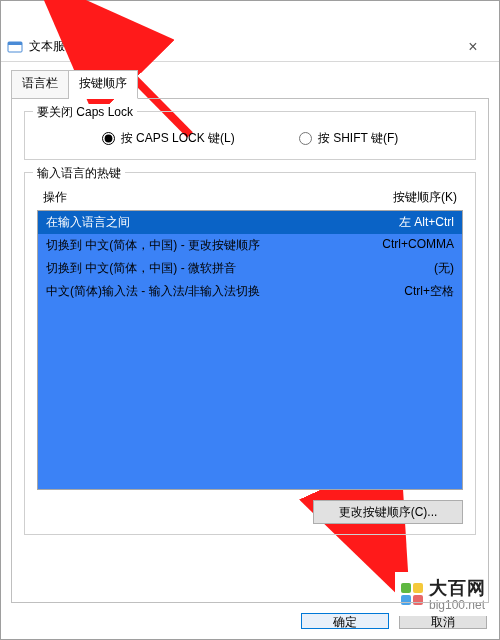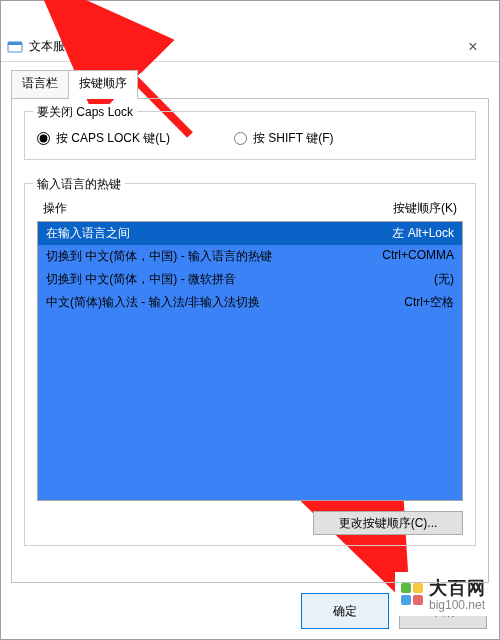--- a/index.html
+++ b/index.html
@@ -8,33 +8,33 @@
   .titlebar { height: 30px; background: #fff; border-bottom: 1px solid #d8d8d8; display: flex; align-items: center; padding: 0 6px; margin-top: 31px; }
   .titlebar .icon { width: 16px; height: 16px; margin-right: 6px; }
   .titlebar .title { flex: 1; color: #000; }
   .titlebar .close { width: 40px; text-align: center; font-size: 16px; color: #555; cursor: pointer; }
   .tabs { display: flex; padding: 8px 10px 0 10px; }
   .tab { padding: 4px 10px 6px 10px; border: 1px solid #bfbfbf; background: #fff; margin-right: 0; cursor: pointer; }
   .tab + .tab { border-left: none; }
   .tab.inactive { background: #f7f7f7; border-bottom: 1px solid #bfbfbf; }
   .tab.active { border-bottom: 1px solid #fff; position: relative; z-index: 2; }
   .tabpanel-border { margin: -1px 10px 0 10px; border: 1px solid #bfbfbf; padding: 12px; position: relative; z-index: 1; flex: 1; }
-  .fieldset { border: 1px solid #cfcfcf; margin-bottom: 23px; padding: 12px; position: relative; }
+  .fieldset { border: 1px solid #cfcfcf; margin-bottom: 12px; padding: 12px; position: relative; }
   .fieldset .legend { position: absolute; top: -8px; left: 8px; background: #fff; padding: 0 4px; color: #000; }
-  .radio-row { display: flex; gap: 64px; padding-top: 6px; align-items: center; }
+  .radio-row { display: flex; gap: 64px; padding-top: 6px; align-items: center; justify-content: center; }
   .radio-row label { display: flex; align-items: center; gap: 6px; cursor: pointer; }
   .radio-row input { accent-color: #000; }
   .hotkey-header { display: flex; justify-content: space-between; padding: 4px 6px; color: #000; align-items: flex-end; }
   .hotkey-list { border: 1px solid #a7a7a7; height: 280px; background: #3b82f6; }
   .hotkey-row { display: flex; justify-content: space-between; padding: 3px 8px; color: #000; }
   .hotkey-row.selected { background: #0a63c6; color: #fff; }
   .btn-row { display: flex; justify-content: flex-end; margin-top: 10px; }
   .btn { min-width: 150px; height: 24px; border: 1px solid #adadad; background: #e1e1e1; cursor: pointer; padding: 0 24px; }
   .dialog-buttons { display: flex; justify-content: flex-end; gap: 10px; padding: 10px 12px; border-top: none; }
-  .dlgbtn { min-width: 88px; height: 36px; border: 1px solid #adadad; background: #e1e1e1; cursor: pointer; }
+  .dlgbtn { min-width: 88px; height: 16px; border: 1px solid #adadad; background: #e1e1e1; cursor: pointer; }
   .dlgbtn.ok { border: 1px solid #0078d7; background: #e8f0fa; }
   .watermark { position: absolute; right: 8px; bottom: 24px; display: flex; align-items: center; gap: 6px; background: #fff; padding: 4px 6px; }
   .wm-dots { display: grid; grid-template-columns: 10px 10px; grid-template-rows: 10px 10px; gap: 2px; }
   .wm-dots div { border-radius: 2px; }
   .d1 { background: #5fb841; } .d2 { background: #f5c93b; } .d3 { background: #4aa3e8; } .d4 { background: #e86868; }
   .wm-text { font-size: 18px; font-weight: 700; color: #222; letter-spacing: 1px; }
   .wm-sub { font-size: 12px; color: #888; margin-top: -2px; display: block; }
   .arrow-layer { position: absolute; inset: 0; pointer-events: none; }
 </style>
 </head>
@@ -74,24 +74,24 @@
 
     <div class="fieldset" style="padding-bottom:10px;">
       <span class="legend">输入语言的热键</span>
       <div class="hotkey-header">
         <span>操作</span>
         <span>按键顺序(K)</span>
       </div>
       <div class="hotkey-list">
         <div class="hotkey-row selected">
           <span>在输入语言之间</span>
-          <span>左 Alt+Lock</span>
+          <span>左 Alt+Ctrl</span>
         </div>
         <div class="hotkey-row">
-          <span>切换到 中文(简体，中国) - 输入语言的热键</span>
+          <span>切换到 中文(简体，中国) - 更改按键顺序</span>
           <span>Ctrl+COMMA</span>
         </div>
         <div class="hotkey-row">
           <span>切换到 中文(简体，中国) - 微软拼音</span>
           <span>(无)</span>
         </div>
         <div class="hotkey-row">
           <span>中文(简体)输入法 - 输入法/非输入法切换</span>
           <span>Ctrl+空格</span>
         </div>

